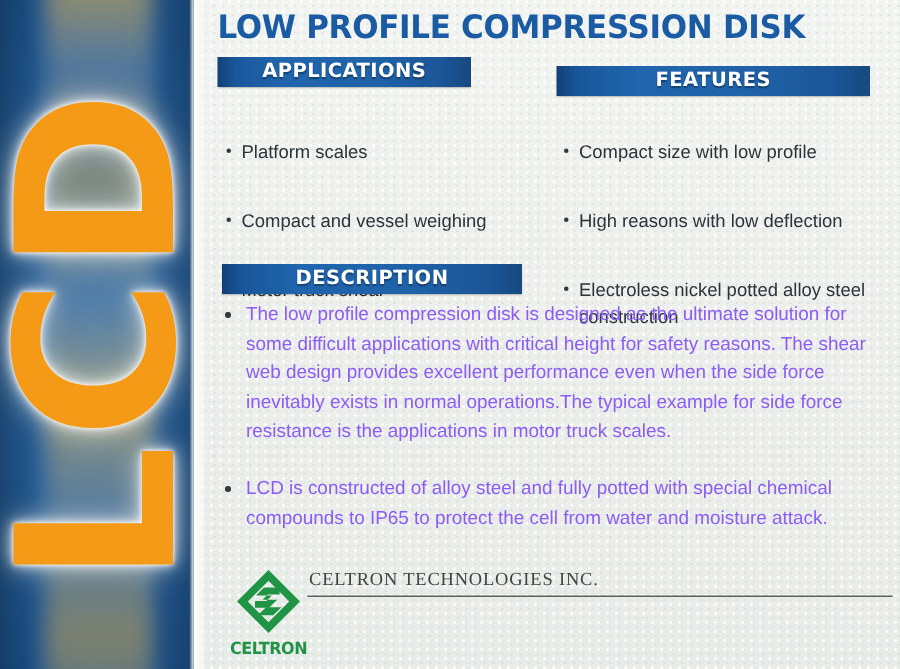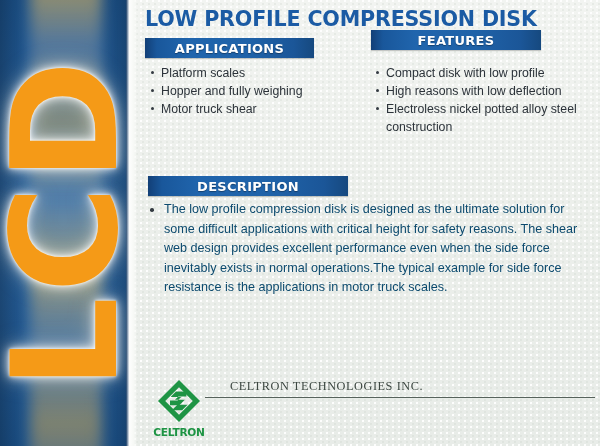--- a/index.html
+++ b/index.html
@@ -139,36 +139,37 @@
     text-align: center;
     font-family: "DejaVu Sans", sans-serif;
     font-weight: bold;
     font-size: 13px;
     letter-spacing: 0.3px;
     color: #ffffff;
     text-shadow: 0 1px 1px rgba(0,0,0,0.35);
   }
 
   #bar-applications { left: 7px;   top: 38px; width: 169px; }
-  #bar-features     { left: 233px; top: 30px; width: 170px; }
+  #bar-features     { left: 233px; top: 44px; width: 209px; }
   #bar-description  { left: 10px;   top: 176px; width: 200px; }
 
   .list {
     position: absolute;
     margin: 0;
     padding: 0;
     list-style: none;
   }
   .list li {
     position: relative;
     padding-left: 11px;
     font-family: "Liberation Sans", sans-serif;
     font-size: 12.3px;
     line-height: 18px;
     color: #2c333a;
+    margin-top: 28px;
   }
   .list li::before {
     content: "";
     position: absolute;
     left: 1px; top: 7px;
     width: 3.4px; height: 3.4px;
     border-radius: 50%;
     background: #333a41;
   }
 
@@ -182,21 +183,21 @@
     margin: 0; padding: 0;
     list-style: none;
   }
   #list-description li {
     position: relative;
     padding-left: 16px;
     margin-bottom: 18px;
     font-family: "Liberation Sans", sans-serif;
     font-size: 12.6px;
     line-height: 19.6px;
-    color: #0c4a6e;
+    color: #8b5cf6;
     text-align: left;
   }
   #list-description li::before {
     content: "";
     position: absolute;
     left: 2px; top: 8px;
     width: 3.6px; height: 3.6px;
     border-radius: 50%;
     background: #333a41;
   }
@@ -209,21 +210,20 @@
     background: #57635c;
   }
   #footer-company {
     position: absolute;
     left: 68px; top: 379px;
     font-family: "Liberation Serif", serif;
     font-size: 12.3px;
     letter-spacing: 0.55px;
     color: #3c4741;
     white-space: nowrap;
-    margin-left: 24px;
   }
 
   
   #logo {
     position: absolute;
     left: 12px; top: 379px;
     width: 58px; height: 62px;
   }
   #logo-mark {
     position: absolute;
@@ -263,38 +263,39 @@
 
   <div id="content">
 
     <div class="doc-title">LOW PROFILE COMPRESSION DISK</div>
 
     <div class="bar" id="bar-applications">
       <div class="bar-label">APPLICATIONS</div>
     </div>
     <ul class="list" id="list-applications">
       <li>Platform scales</li>
-      <li>Hopper and fully weighing</li>
+      <li>Compact and vessel weighing</li>
       <li>Motor truck shear</li>
     </ul>
 
     <div class="bar" id="bar-features">
       <div class="bar-label">FEATURES</div>
     </div>
     <ul class="list" id="list-features">
-      <li>Compact disk with low profile</li>
+      <li>Compact size with low profile</li>
       <li>High reasons with low deflection</li>
       <li>Electroless nickel potted alloy steel construction</li>
     </ul>
 
     <div class="bar" id="bar-description">
       <div class="bar-label">DESCRIPTION</div>
     </div>
     <ul id="list-description">
       <li>The low profile compression disk is designed as the ultimate solution for some difficult applications with critical height for safety reasons. The shear web design provides excellent performance even when the side force inevitably exists in normal operations.The typical example for side force resistance is the applications in motor truck scales.</li>
+      <li>LCD is constructed of alloy steel and fully potted with special chemical compounds to IP65 to protect the cell from water and moisture attack.</li>
     </ul>
 
     <div id="logo">
       <div id="logo-mark">
         <svg width="44" height="44" viewBox="0 0 44 44">
 
           <path d="M22 1 L43 22 L22 43 L1 22 Z
                    M22 8.2 L35.8 22 L22 35.8 L8.2 22 Z" fill="#1e9444" fill-rule="evenodd"></path>
 
           <path d="M29.4 12.6 L19.0 12.6 L13.6 18.0 L24.2 18.0 L20.6 21.6 L13.0 21.6

